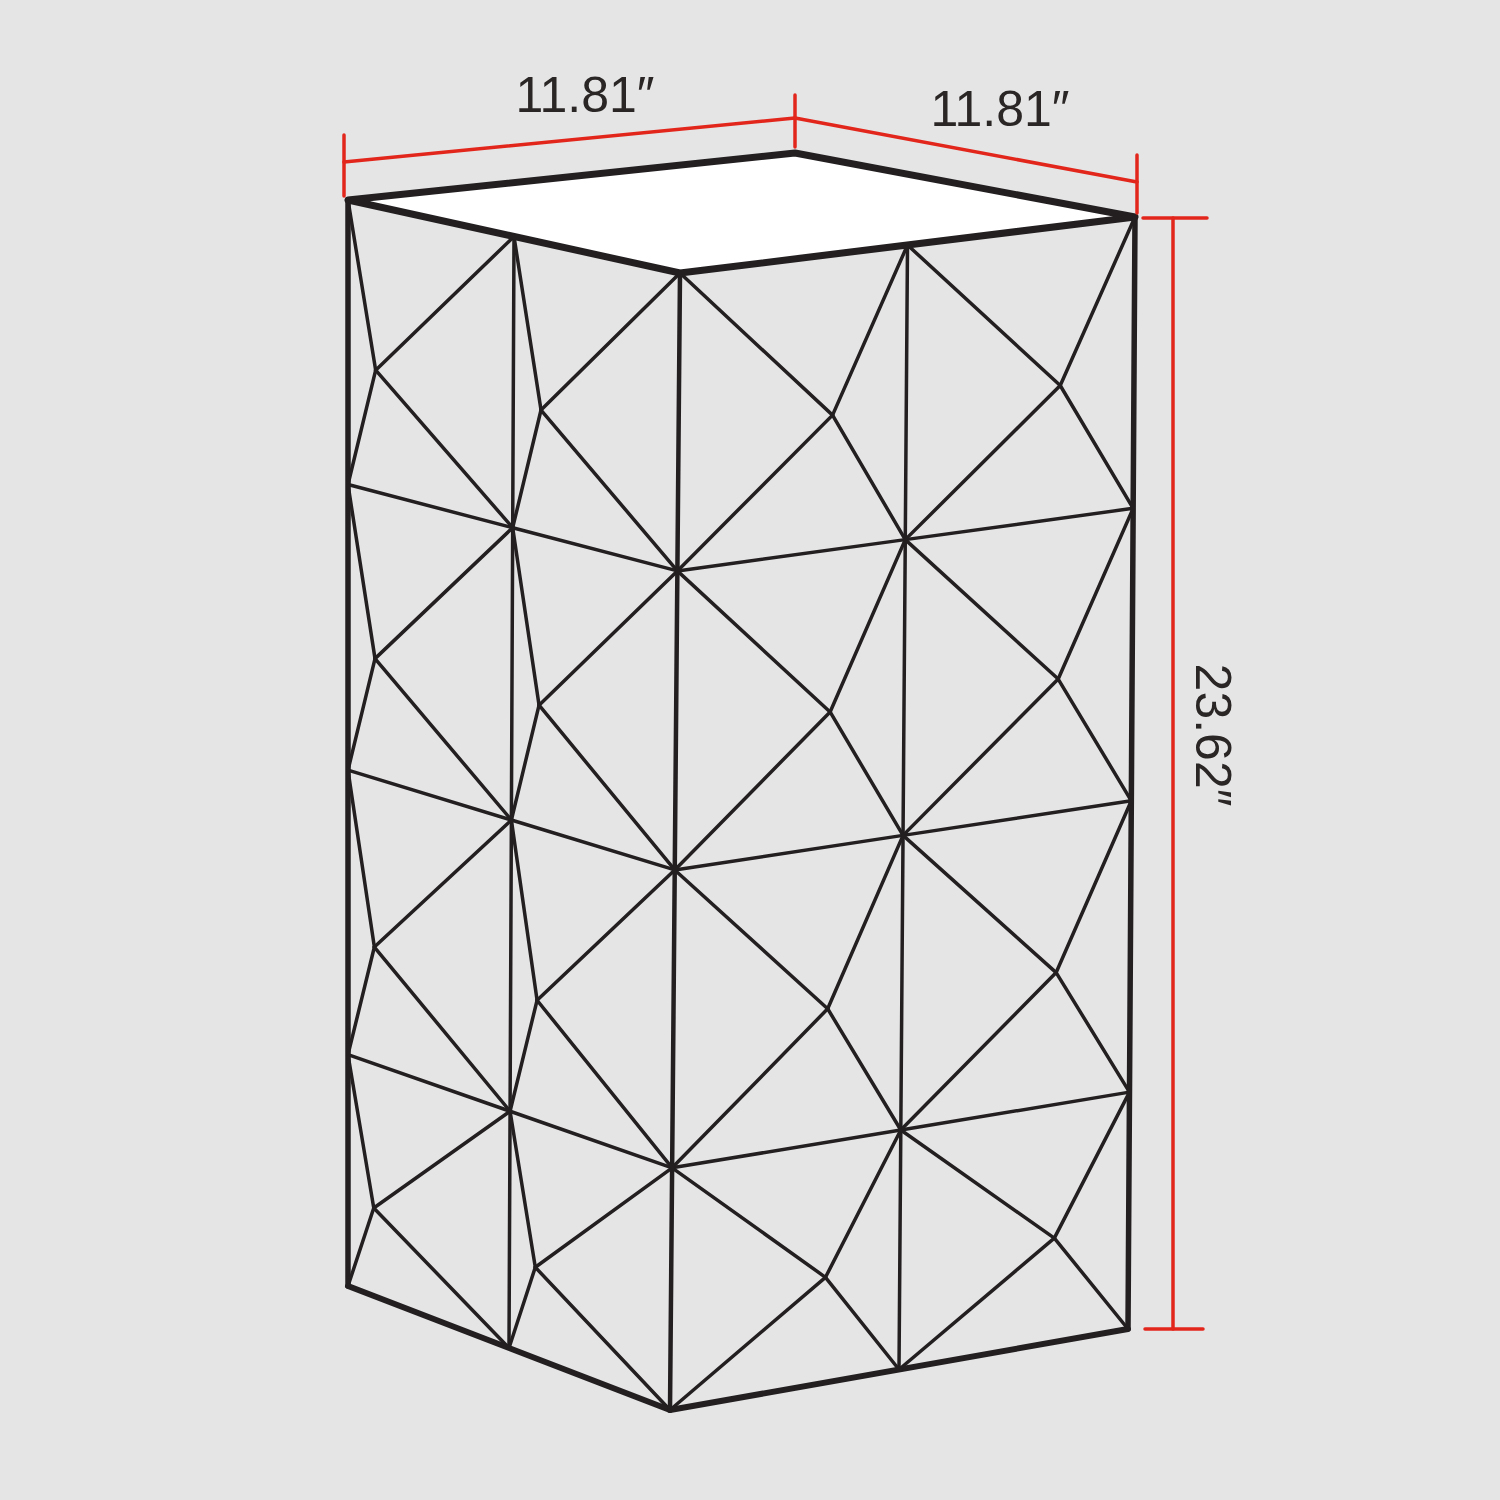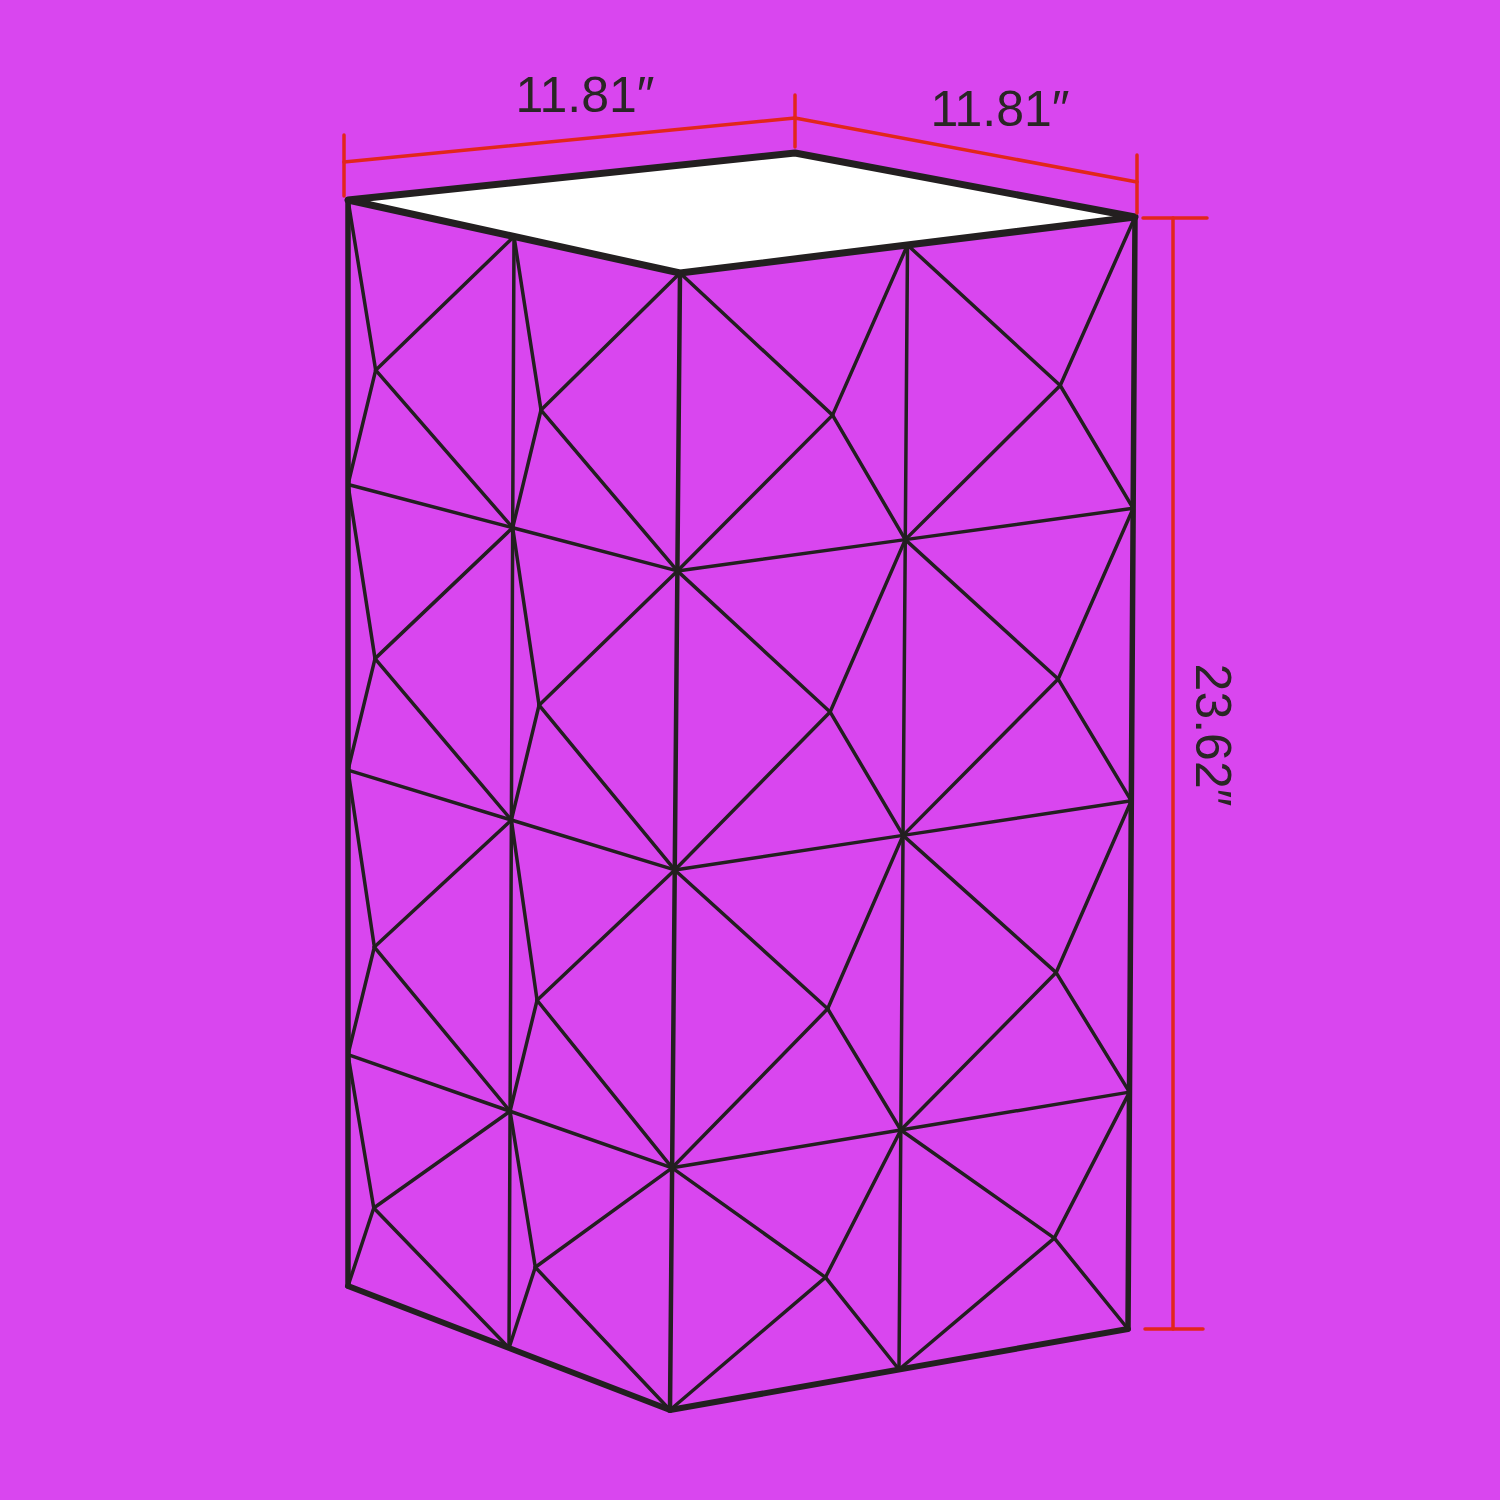--- a/index.html
+++ b/index.html
@@ -4,21 +4,21 @@
 <style>
   html, body {
     margin: 0;
     padding: 0;
     background: #ffffff;
   }
   .canvas {
     position: relative;
     width: 1500px;
     height: 1500px;
-    background: #d946ef;
+    background: #e5e5e5;
     overflow: hidden;
     font-family: "Liberation Sans", sans-serif;
   }
   .canvas svg {
     display: block;
     width: 1500px;
     height: 1500px;
   }
   text.dim-label {
     font-family: "Liberation Sans", sans-serif;

